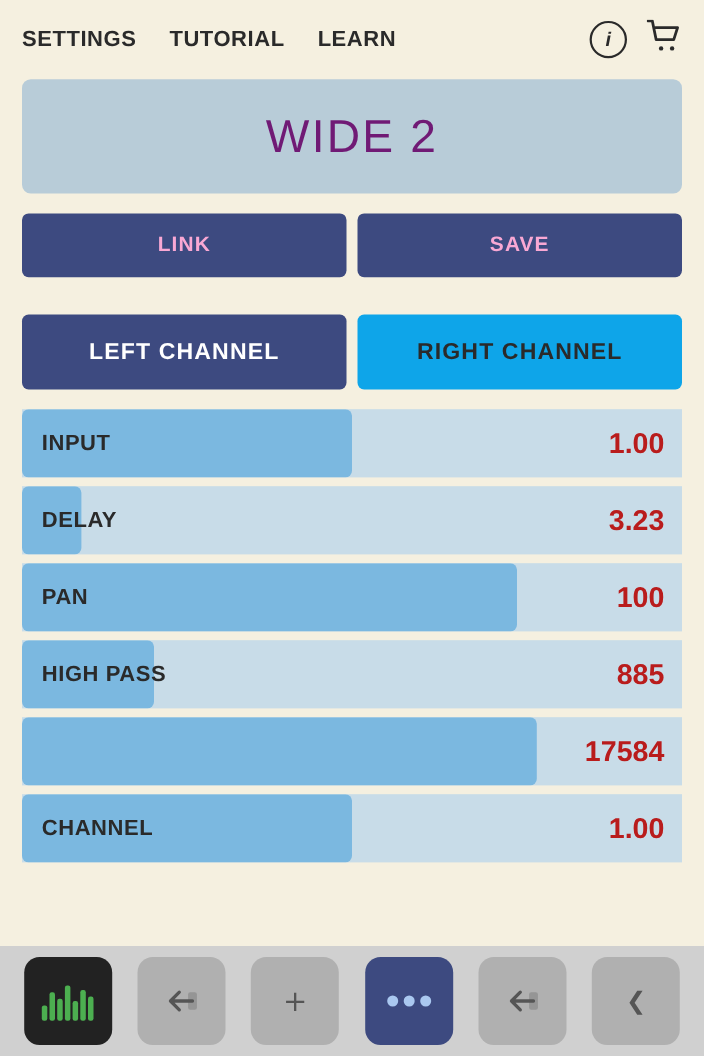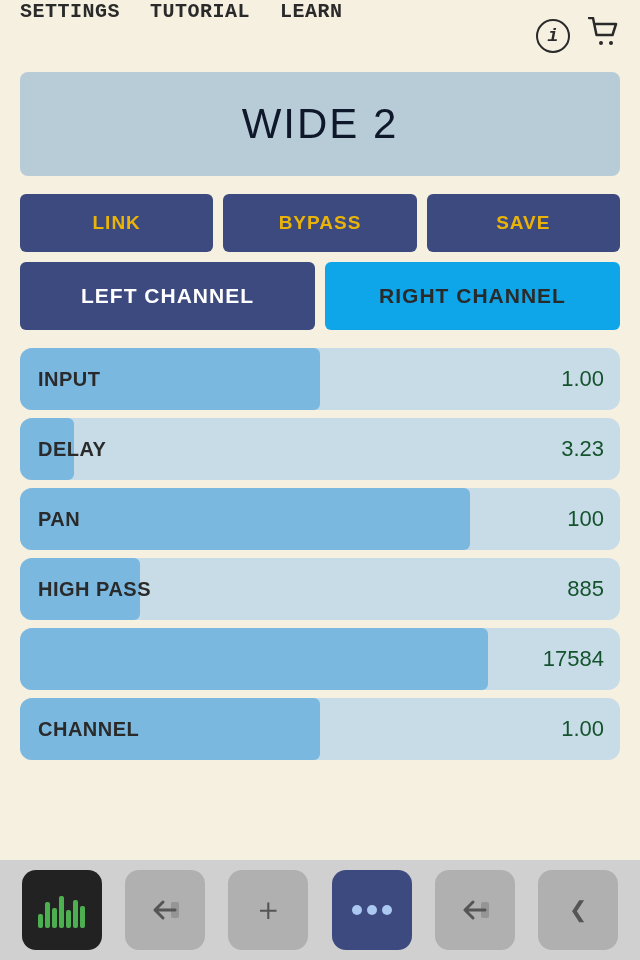--- a/index.html
+++ b/index.html
@@ -7,24 +7,24 @@
       width: 640px;
       height: 960px;
       background: #f5f0e0;
       font-family: 'Helvetica Neue', Arial, sans-serif;
       overflow: hidden;
     }
 
     
     .top-nav {
       display: flex;
-      padding: 0 20px;
+      align-items: center;
+      padding: 16px 20px;
       height: 72px;
       background: #f5f0e0;
-      font-family: Liberation Mono, monospace;
     }
     .top-nav .nav-links {
       display: flex;
       gap: 30px;
       flex: 1;
     }
     .top-nav .nav-link {
       font-size: 20px;
       font-weight: 600;
       color: #2a2a2a;
@@ -60,34 +60,34 @@
     .preset-header {
       background: #b8ccd8;
       margin: 0 20px;
       border-radius: 8px;
       text-align: center;
       padding: 28px 0;
     }
     .preset-title {
       font-size: 42px;
       font-weight: 400;
-      color: #0f172a;
+      color: #701a75;
       letter-spacing: 2px;
     }
 
     
     .control-buttons {
       display: flex;
       gap: 10px;
       margin: 18px 20px 0 20px;
     }
     .ctrl-btn {
       flex: 1;
       background: #3d4a80;
-      color: #eab308;
+      color: #f9a8d4;
       font-size: 19px;
       font-weight: 700;
       letter-spacing: 1px;
       border: none;
       border-radius: 6px;
       padding: 18px 0;
       cursor: pointer;
       text-align: center;
     }
 
@@ -100,20 +100,21 @@
     .ch-btn {
       flex: 1;
       font-size: 21px;
       font-weight: 700;
       letter-spacing: 1px;
       border: none;
       border-radius: 6px;
       padding: 22px 0;
       cursor: pointer;
       text-align: center;
+      margin-top: 24px;
     }
     .ch-btn.left {
       background: #3d4a80;
       color: #fff;
     }
     .ch-btn.right {
       background: #0ea5e9;
       color: #2a2a2a;
     }
 
@@ -121,21 +122,21 @@
     .params {
       margin: 18px 20px 0 20px;
       display: flex;
       flex-direction: column;
       gap: 8px;
     }
     .param-row {
       display: flex;
       align-items: center;
       background: #c8dce8;
-      border-radius: 12px;
+      border-radius: 0;
       height: 62px;
       position: relative;
       overflow: hidden;
     }
     .param-fill {
       position: absolute;
       left: 0;
       top: 0;
       height: 100%;
       background: #7bb8e0;
@@ -147,23 +148,23 @@
       font-size: 20px;
       font-weight: 700;
       color: #2a2a2a;
       margin-left: 18px;
       letter-spacing: 0.5px;
     }
     .param-value {
       position: absolute;
       right: 16px;
       z-index: 1;
-      font-size: 22px;
-      color: #14532d;
-      font-weight: 400;
+      font-size: 26px;
+      color: #b91c1c;
+      font-weight: 700;
     }
 
     
     .bottom-toolbar {
       position: absolute;
       bottom: 0;
       left: 0;
       width: 640px;
       height: 100px;
       background: #d0d0d0;
@@ -242,21 +243,20 @@
     </div>
   </div>
 </nav>
 
 <div class="preset-header">
   <span class="preset-title">WIDE 2</span>
 </div>
 
 <div class="control-buttons">
   <button class="ctrl-btn">LINK</button>
-  <button class="ctrl-btn">BYPASS</button>
   <button class="ctrl-btn">SAVE</button>
 </div>
 
 <div class="channel-buttons">
   <button class="ch-btn left">LEFT CHANNEL</button>
   <button class="ch-btn right">RIGHT CHANNEL</button>
 </div>
 
 <div class="params" id="params-container">
 <div class="param-row">

